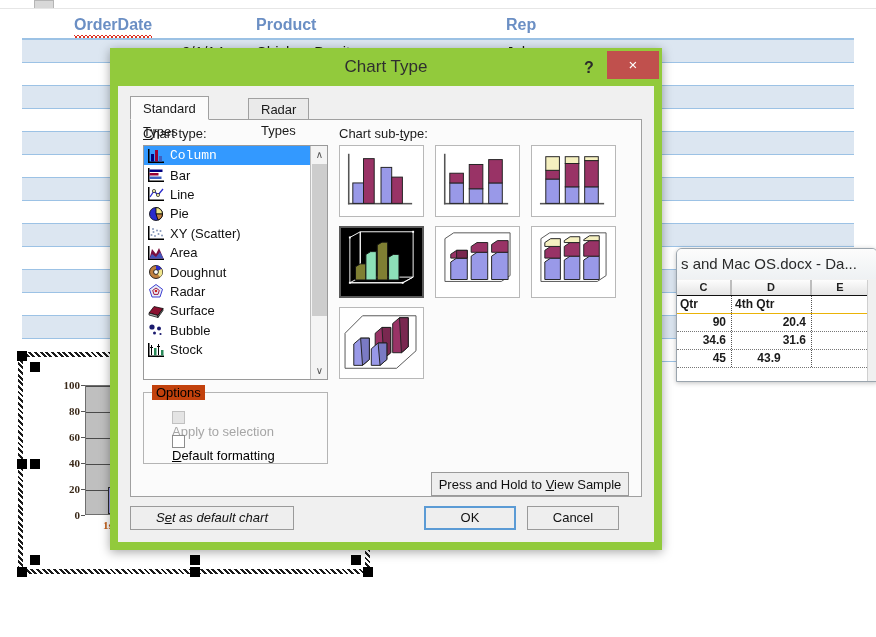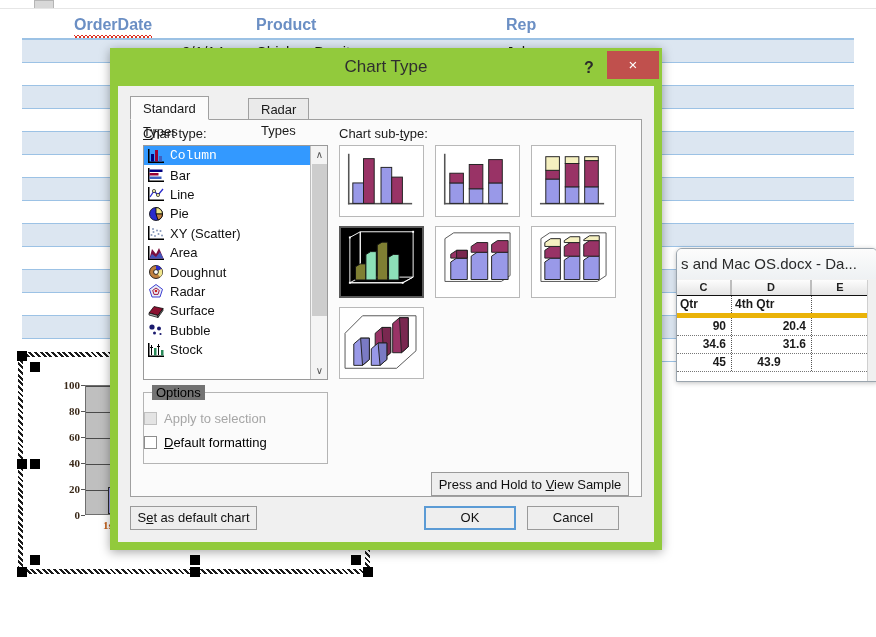--- a/index.html
+++ b/index.html
@@ -61,21 +61,21 @@
     box-shadow:0 1px 5px rgba(0,0,0,.25);overflow:hidden;}
   #right-win .rw-title{height:30px;line-height:30px;padding-left:4px;font-size:15px;color:#2a2a2a;
     background:linear-gradient(#fcfcfc,#eef1f3);white-space:nowrap;overflow:hidden;}
   .rw-grid{position:absolute;left:0;top:31px;right:0;bottom:0;background:#fff;}
   .rw-hdr{display:flex;height:15px;background:linear-gradient(#fdfdfd,#e4e4e4);border-bottom:1px solid #111;}
   .rw-hdr div{flex:0 0 auto;text-align:center;font-size:11px;font-weight:bold;color:#1f1f1f;
     border-right:2px solid #bdbdbd;line-height:15px;box-sizing:border-box;}
   .rw-row{display:flex;height:17px;}
   .rw-row div{flex:0 0 auto;font-size:12px;font-weight:bold;color:#1a1a1a;line-height:17px;
     box-sizing:border-box;border-right:1px dotted #555;}
-  .rw-row.hdr-row{border-bottom:5px solid #eab308;}
+  .rw-row.hdr-row{border-bottom:1px solid #eab308;}
   .rw-row.dotted{border-bottom:1px dotted #777;}
   .c-left{text-align:left;padding-left:3px;}
   .c-right{text-align:right;padding-right:5px;}
   .rw-scroll{position:absolute;right:0;top:31px;bottom:0;width:9px;background:#f0f0f0;border-left:1px solid #cfcfcf;}
 
   
   #dlg{position:absolute;left:110px;top:48px;width:552px;height:502px;
        background:#92ca3c;box-shadow:0 2px 10px rgba(0,0,0,.35);}
   #dlg-title{position:relative;height:38px;}
   #dlg-title .ttl{position:absolute;left:0;right:0;top:0;height:38px;line-height:38px;text-align:center;
@@ -100,39 +100,39 @@
   #typelist{position:absolute;left:12px;top:25px;width:185px;height:235px;background:#fff;border:1px solid #9a9a9a;box-sizing:border-box;overflow:hidden;}
   .ti{position:relative;height:19.4px;display:flex;align-items:center;padding-left:3px;font-size:13px;color:#111;cursor:pointer;}
   .ti.sel{background:#3399ff;color:#fff;font-family:Liberation Mono, monospace;}
   .ti-ico{width:18px;height:16px;margin-right:5px;flex:0 0 18px;position:relative;}
   #typescroll{position:absolute;right:0;top:0;width:17px;height:100%;background:#f4f4f4;border-left:1px solid #bdbdbd;box-sizing:border-box;}
   .sb-arrow{position:absolute;left:0;width:17px;height:17px;background:#f4f4f4;color:#555;font-size:10px;text-align:center;line-height:17px;cursor:pointer;}
   .sb-thumb{position:absolute;left:1px;top:18px;width:15px;height:152px;background:#cdcdcd;cursor:pointer;}
 
   
   #optgroup{position:absolute;left:12px;top:272px;width:185px;height:72px;border:1px solid #b4b4b4;box-sizing:border-box;}
-  #optgroup .gtitle{position:absolute;left:8px;top:-8px;background:#737373;padding:0 4px;font-size:13px;}
-  .chkrow{position:absolute;left:0;display:flex;align-items:center;font-size:13px;}
+  #optgroup .gtitle{position:absolute;left:8px;top:-8px;background:#c2410c;padding:0 4px;font-size:13px;}
+  .chkrow{position:absolute;left:28px;display:flex;align-items:flex-start;font-size:13px;flex-direction:column;}
   .chkbox{width:13px;height:13px;border:1px solid #8d8d8d;background:#fff;margin-right:7px;box-sizing:border-box;}
   .chkbox.dis{background:#e4e4e4;border-color:#c0c0c0;}
   .dis-txt{color:#a6a6a6;}
 
   
   #subwrap{position:absolute;left:208px;top:25px;width:290px;height:235px;background:#fbfbfb;}
   .subcell{position:absolute;width:85px;height:72px;border:1px solid #b8b8b8;background:#fff;box-sizing:border-box;cursor:pointer;}
   .subcell.sel{border:2px solid #5a5a5a;background:#000;padding:1px;}
   .subcanvas{position:absolute;left:0;top:0;width:100%;height:100%;}
   #descbox{position:absolute;left:208px;top:268px;width:290px;height:76px;background:#fff;border:1px solid #9a9a9a;box-sizing:border-box;padding:5px 7px;font-size:13px;color:#111;}
   #holdbtn{position:absolute;left:300px;top:352px;width:198px;height:24px;background:#eeeeee;border:1px solid #9a9a9a;
     font-size:13px;color:#111;line-height:23px;text-align:center;cursor:pointer;box-sizing:border-box;}
 
   
   .dbtn{position:absolute;height:24px;background:#eeeeee;border:1px solid #9a9a9a;font-size:13px;color:#111;
         line-height:22px;text-align:center;cursor:pointer;box-sizing:border-box;}
-  #btn-default{left:12px;top:420px;width:127px;}
+  #btn-default{left:12px;top:420px;width:164px;font-style:italic;}
   #btn-ok{left:306px;top:420px;width:92px;border:2px solid #5b9bd5;line-height:20px;}
   #btn-cancel{left:409px;top:420px;width:92px;}
 </style>
 </head>
 <body>
 
 <div id="doc-bg">
   <div class="top-tab"></div>
   <div class="thin-line"></div>
 

